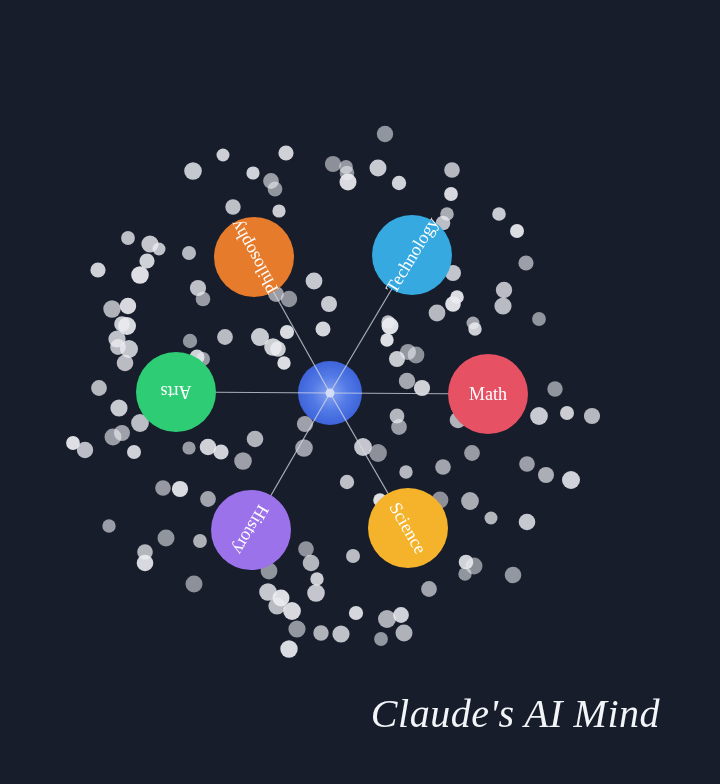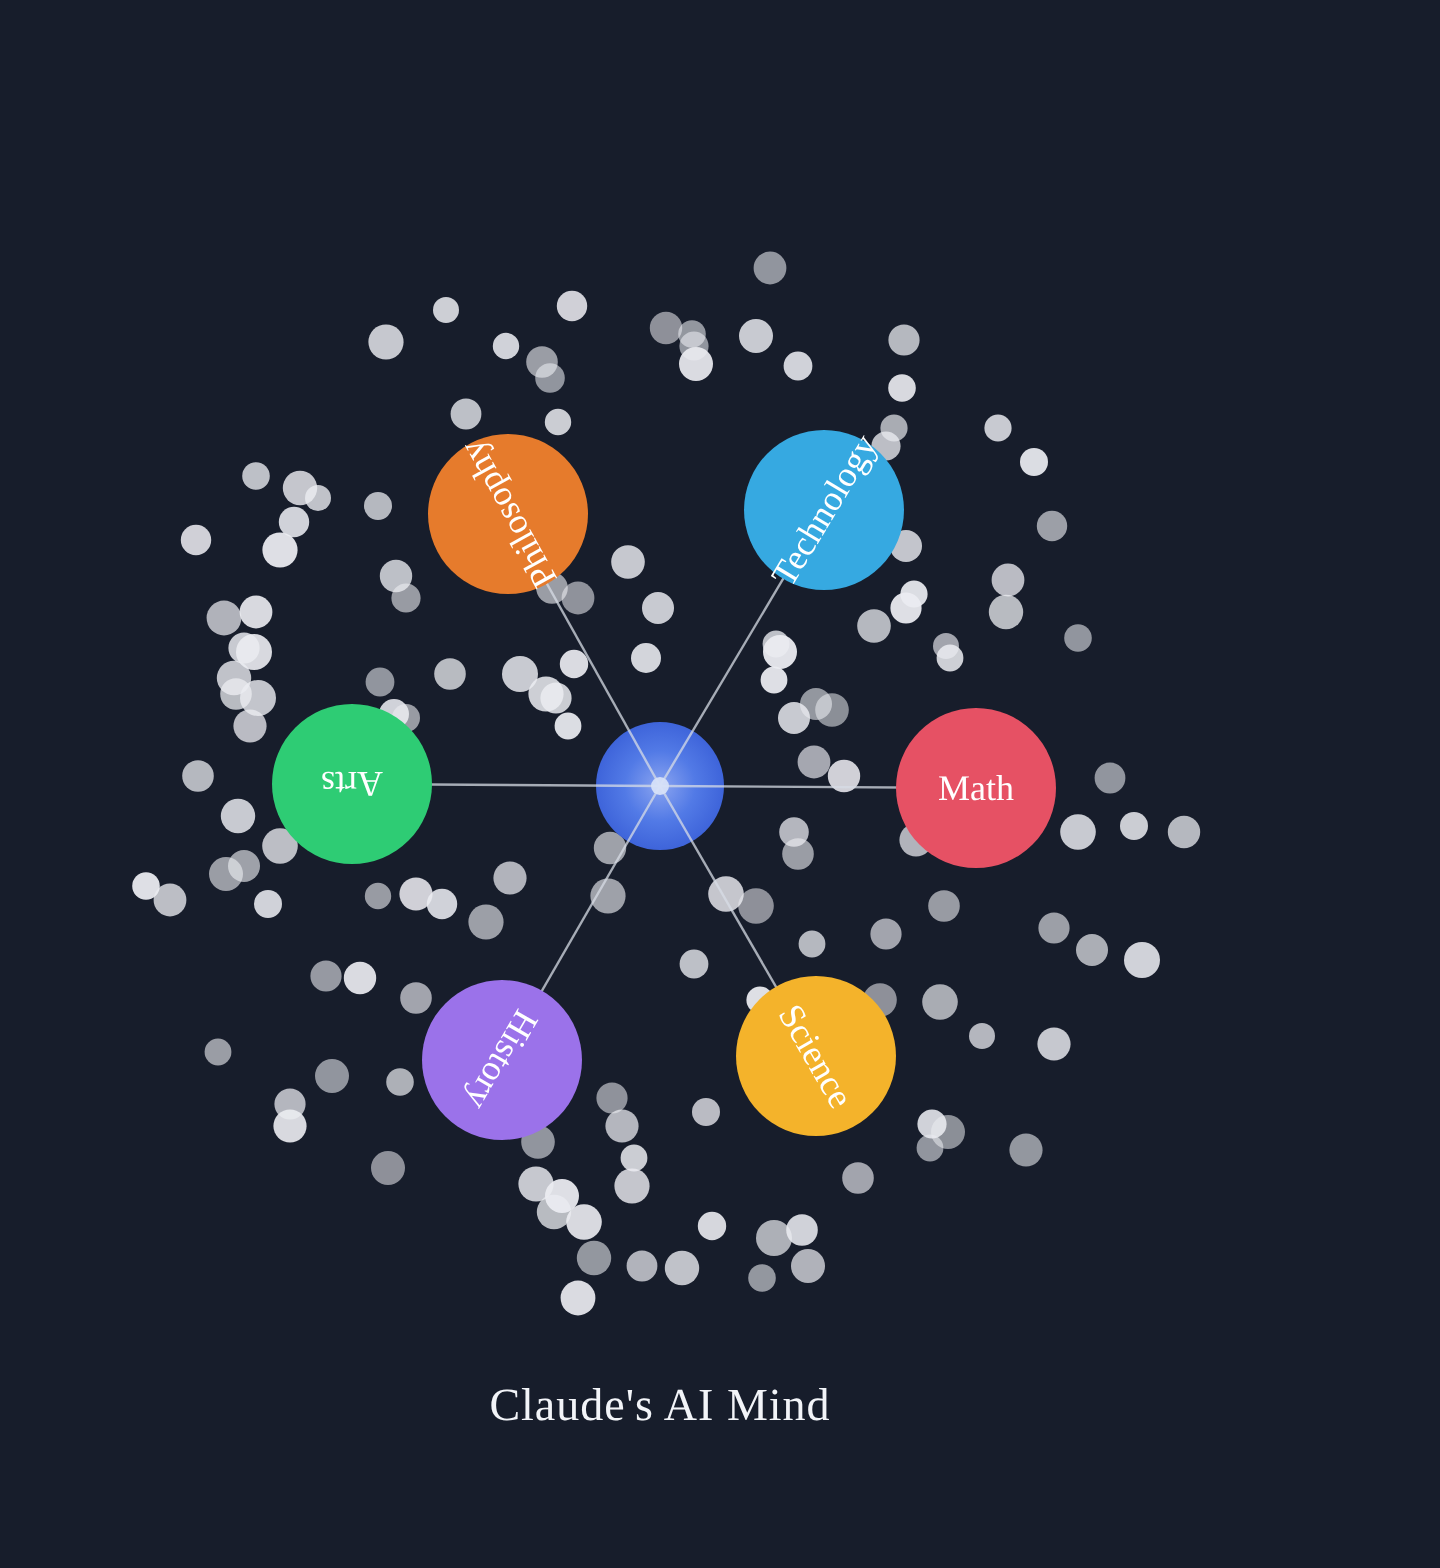--- a/index.html
+++ b/index.html
@@ -18,25 +18,26 @@
   svg.mindmap {
     position: absolute;
     left: 0;
     top: 0;
   }
   .title {
     position: absolute;
     left: 0;
     top: 690px;
     width: 660px;
-    text-align: center;
-    font-size: 23px;
+    text-align: right;
+    font-size: 40px;
     color: #f2f4f8;
     letter-spacing: 0.5px;
     user-select: none;
+    font-style: italic;
   }
 </style>
 </head>
 <body>
 
 <div class="stage">
   <svg id="mindmap" class="mindmap" width="720" height="784" viewBox="0 0 720 784">
       <defs>
         <radialGradient id="coreGrad" cx="50%" cy="50%" r="50%">
           <stop offset="0%" stop-color="#8aa4f0"></stop>

